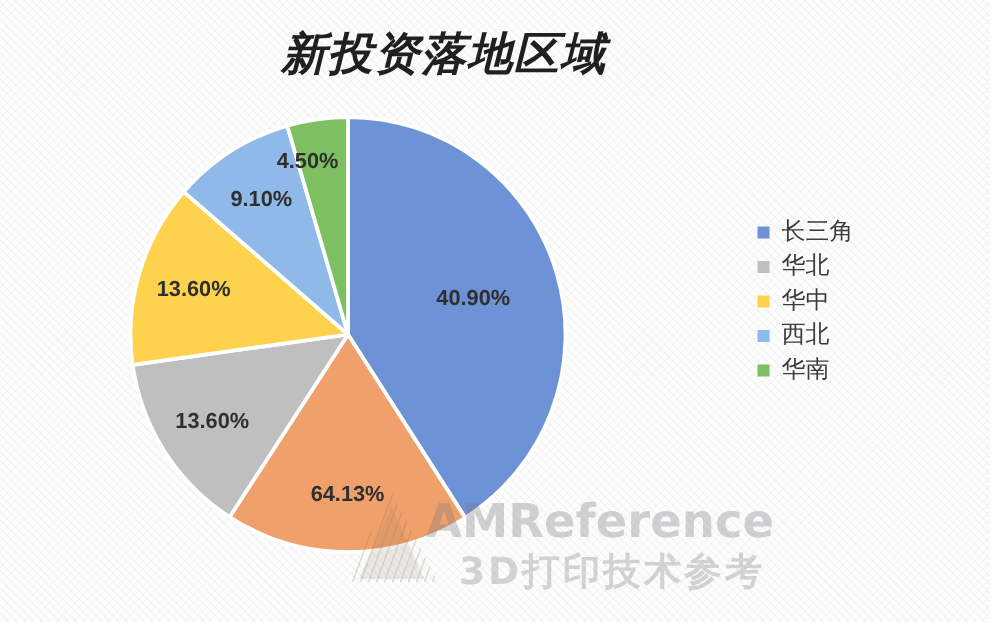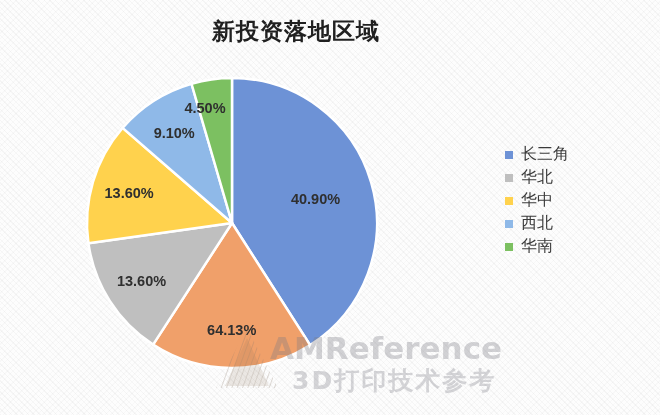--- a/index.html
+++ b/index.html
@@ -33,26 +33,27 @@
     overflow: hidden;
   }
 
   
   #chart-title {
     position: absolute;
     left: 0;
     top: 16px;
     width: 592px;
     text-align: center;
-    font-size: 23px;
+    font-size: 30px;
     font-weight: bold;
     color: #202020;
     letter-spacing: 1px;
     font-family: "DejaVu Sans", "Liberation Sans", sans-serif;
     white-space: nowrap;
+    font-style: italic;
   }
 
   
   #pie-area {
     position: absolute;
     left: 32px;
     top: 48px;
     width: 440px;
     height: 350px;
   }
@@ -94,21 +95,21 @@
   .legend-label {
     font-size: 16px;
     color: #3a3a3a;
     font-family: "DejaVu Sans", "Liberation Sans", sans-serif;
     white-space: nowrap;
   }
 
   
   #watermark {
     position: absolute;
-    left: 212px;
+    left: 226px;
     top: 322px;
     width: 300px;
     height: 86px;
     pointer-events: none;
   }
   #watermark-mark {
     position: absolute;
     left: 0px;
     top: 2px;
     width: 70px;

